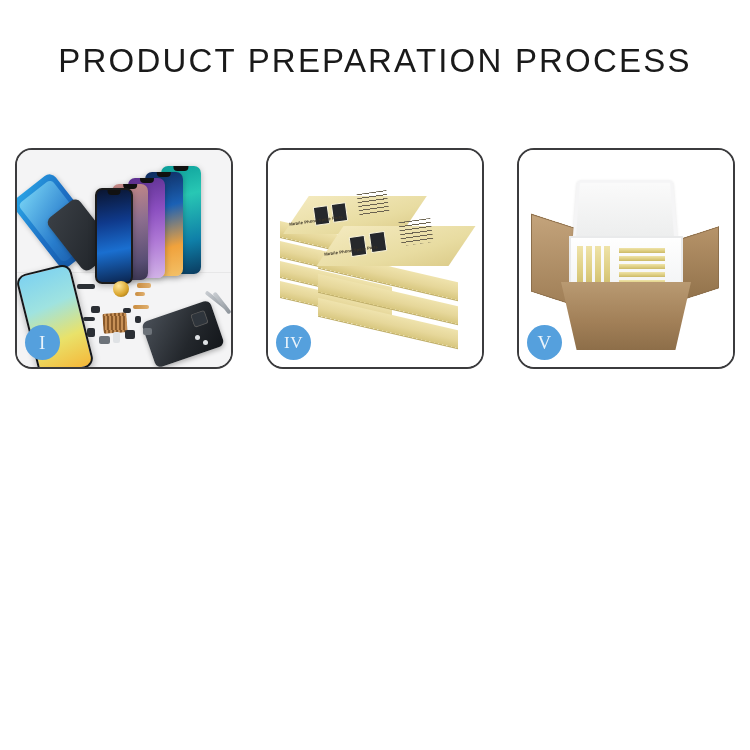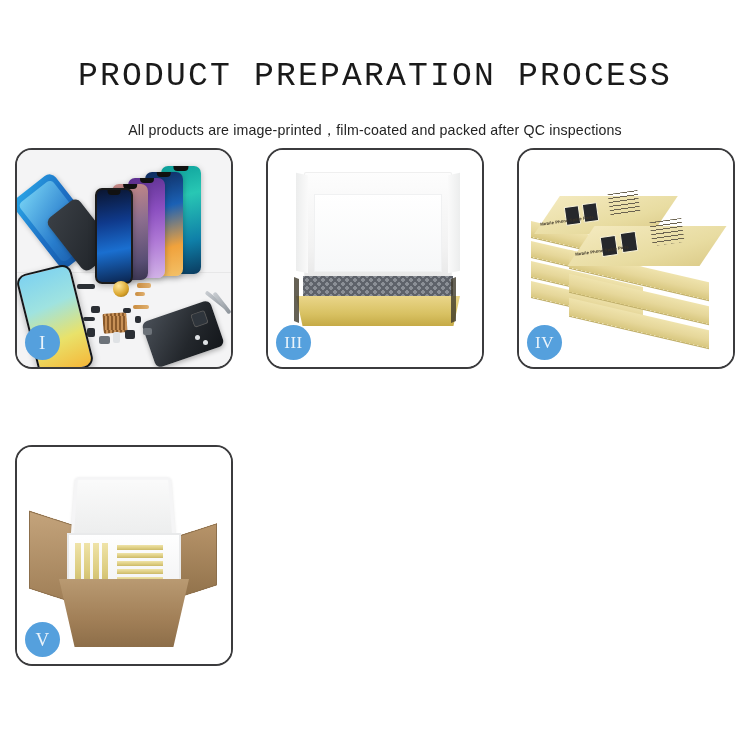--- a/index.html
+++ b/index.html
@@ -16,27 +16,27 @@
   }
 
   
   .header {
     position: absolute;
     left: 0; top: 0;
     width: 750px;
     text-align: center;
   }
   .page-title {
-    margin: 16px;
+    margin: 0;
     padding-top: 42px;
     font-size: 33px;
     font-weight: 400;
     letter-spacing: 2.2px;
     color: #1a1a1a;
-    font-family: Liberation Mono, monospace;
+    font-family: Liberation Sans, sans-serif;
     line-height: 1.15;
   }
   .page-subtitle {
     margin: 0;
     padding-top: 9px;
     font-size: 14.2px;
     font-weight: 400;
     color: #242424;
     letter-spacing: 0.15px;
   }
@@ -365,21 +365,20 @@
   .c6-tab {
     position:absolute; width:14px; height:17px;
     background:rgba(120,94,64,.55); border-radius:1px;
   }
 </style>
 </head>
 <body>
 
 <div class="header">
   <h1 class="page-title">PRODUCT PREPARATION PROCESS</h1>
-  <p class="page-subtitle">All products are image-printed，film-coated and packed after QC inspections</p>
 </div>
 
 <div class="grid">
 
   <div class="card">
     <div class="card-stage">
       <div class="p1-bg"></div>
 
       <div class="phone-blue"></div>
       <div class="phone-blue-back"></div>
@@ -424,33 +423,20 @@
       <div class="prt" style="left:106px; top:158px; width:8px;  height:5px;"></div>
       <div class="prt grey" style="left:126px; top:178px; width:9px;  height:7px;"></div>
       <div class="prt white" style="left:178px; top:185px; width:5px;  height:5px; border-radius:50%;"></div>
       <div class="prt white" style="left:186px; top:190px; width:5px;  height:5px; border-radius:50%;"></div>
 
       <div class="badge">I</div>
     </div>
   </div>
 
 
-  <div class="card">
-    <div class="card-stage">
-      <div class="p3-bg"></div>
-      <div class="box3-base"></div>
-      <div class="box3-lid"></div>
-      <div class="box3-foam"></div>
-      <div class="box3-fill"></div>
-      <div class="box3-base-front"></div>
-      <div class="box3-edge-l"></div>
-      <div class="box3-edge-r"></div>
-      <div class="badge wide">III</div>
-    </div>
-  </div>
 
   <div class="card">
     <div class="card-stage">
       <div class="p4-bg"></div>
       <div class="stack">
 
         <div class="rb" style="left:4px;  top:64px;  width:112px; height:16px; transform:skewY(13deg);"></div>
         <div class="rb" style="left:4px;  top:84px;  width:112px; height:16px; transform:skewY(13deg);"></div>
         <div class="rb" style="left:4px;  top:104px; width:112px; height:16px; transform:skewY(13deg);"></div>
         <div class="rb" style="left:4px;  top:124px; width:112px; height:16px; transform:skewY(13deg);"></div>

